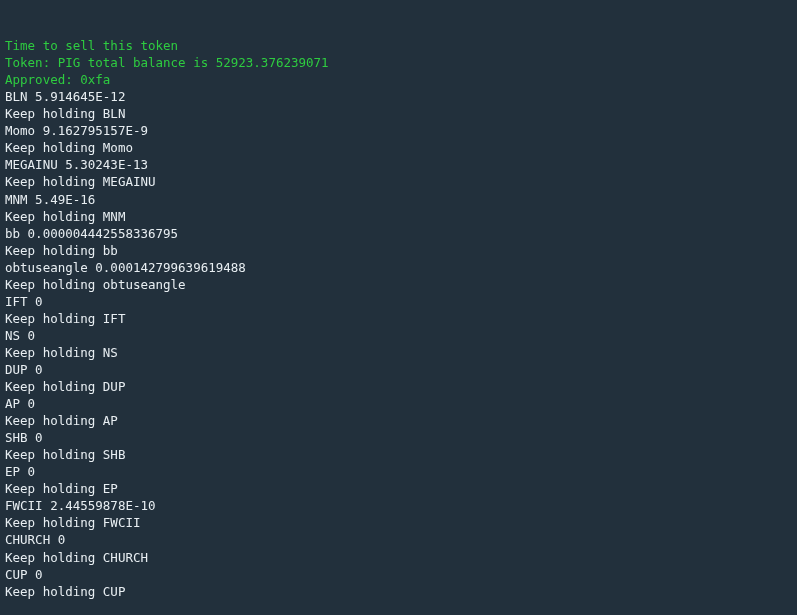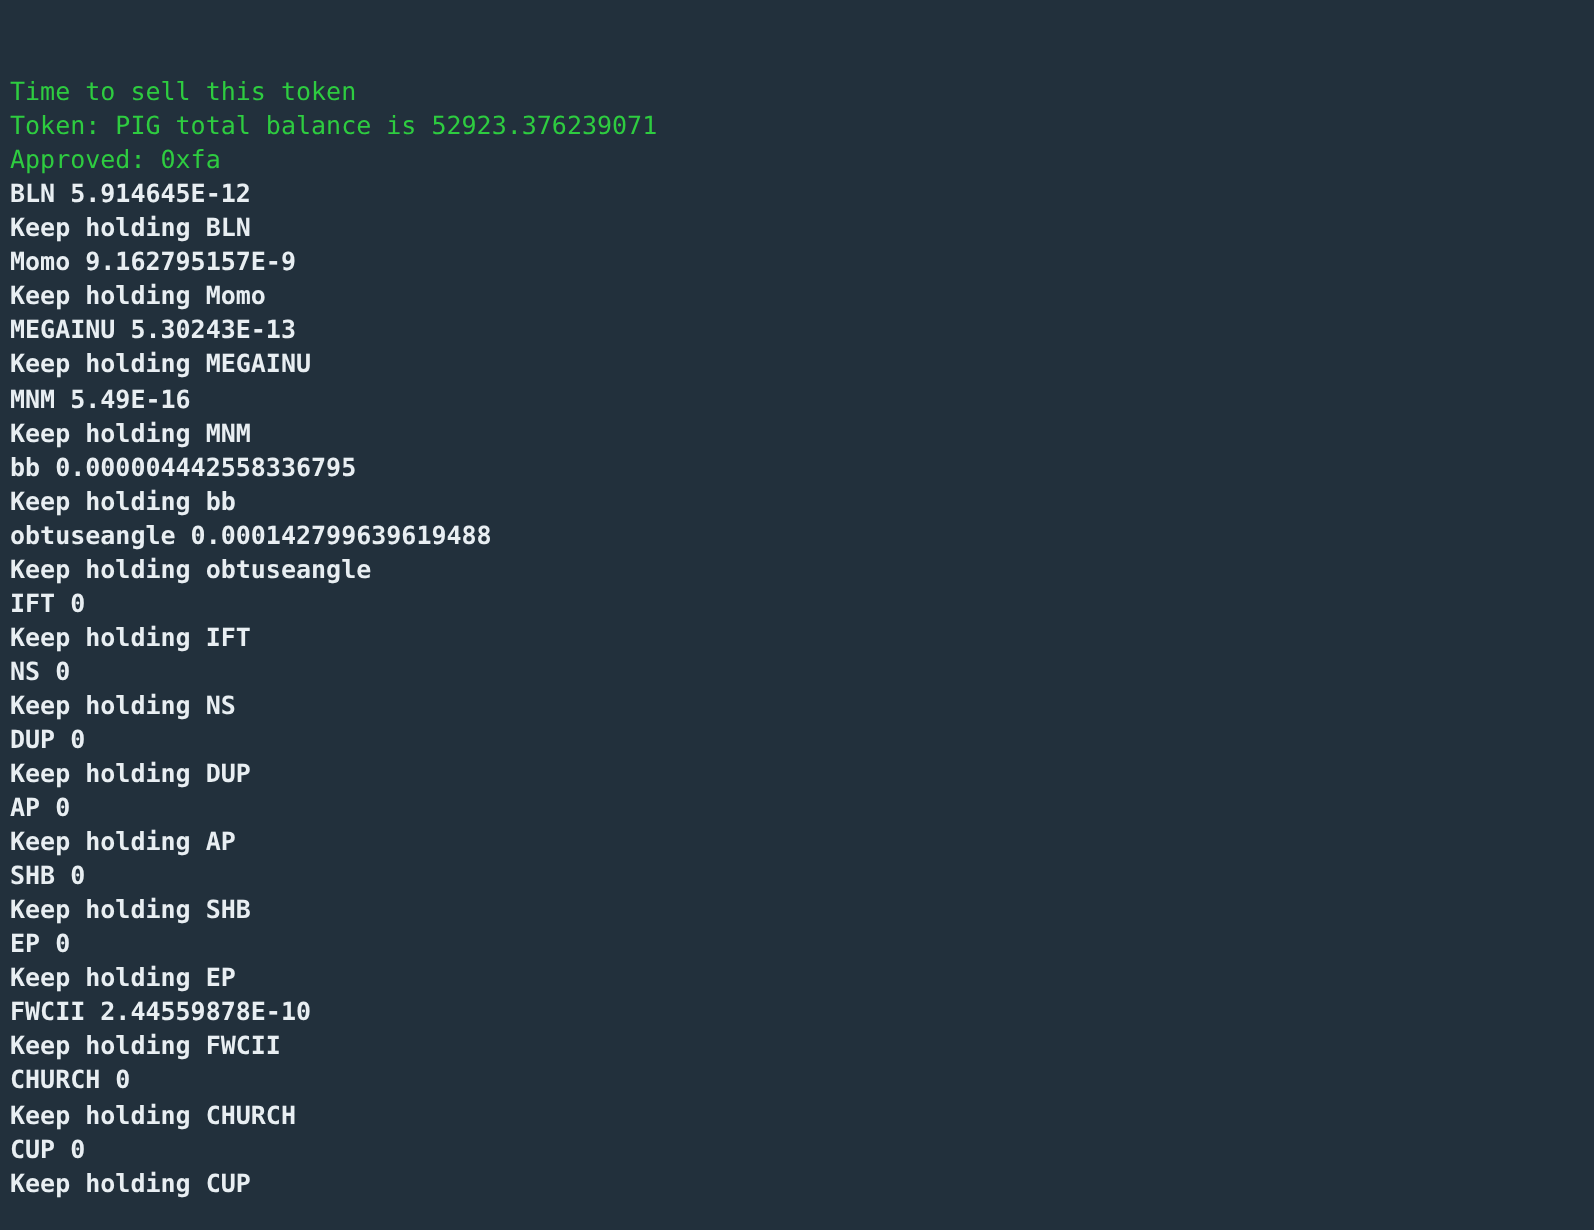--- a/index.html
+++ b/index.html
@@ -25,21 +25,21 @@
     white-space: pre;
     letter-spacing: 0px;
     overflow: hidden;
   }
   .line {
     white-space: pre;
     height: 17.05px;
     display: block;
   }
   .c-green  { color: #2ecc40; }
-  .c-white  { color: #e8eef2; font-weight: bold; }
+  .c-white  { color: #e8eef2; }
 </style>
 </head>
 <body>
 
 <div id="console">
   <div id="log-lines"><span class="line c-green">Time to sell this token</span><span class="line c-green">Token: PIG total balance is 52923.376239071</span><span class="line c-green">Approved: 0xfa</span><span class="line c-white">BLN 5.914645E-12</span><span class="line c-white">Keep holding BLN</span><span class="line c-white">Momo 9.162795157E-9</span><span class="line c-white">Keep holding Momo</span><span class="line c-white">MEGAINU 5.30243E-13</span><span class="line c-white">Keep holding MEGAINU</span><span class="line c-white">MNM 5.49E-16</span><span class="line c-white">Keep holding MNM</span><span class="line c-white">bb 0.000004442558336795</span><span class="line c-white">Keep holding bb</span><span class="line c-white">obtuseangle 0.000142799639619488</span><span class="line c-white">Keep holding obtuseangle</span><span class="line c-white">IFT 0</span><span class="line c-white">Keep holding IFT</span><span class="line c-white">NS 0</span><span class="line c-white">Keep holding NS</span><span class="line c-white">DUP 0</span><span class="line c-white">Keep holding DUP</span><span class="line c-white">AP 0</span><span class="line c-white">Keep holding AP</span><span class="line c-white">SHB 0</span><span class="line c-white">Keep holding SHB</span><span class="line c-white">EP 0</span><span class="line c-white">Keep holding EP</span><span class="line c-white">FWCII 2.44559878E-10</span><span class="line c-white">Keep holding FWCII</span><span class="line c-white">CHURCH 0</span><span class="line c-white">Keep holding CHURCH</span><span class="line c-white">CUP 0</span><span class="line c-white">Keep holding CUP</span></div>
 
   
 
   

